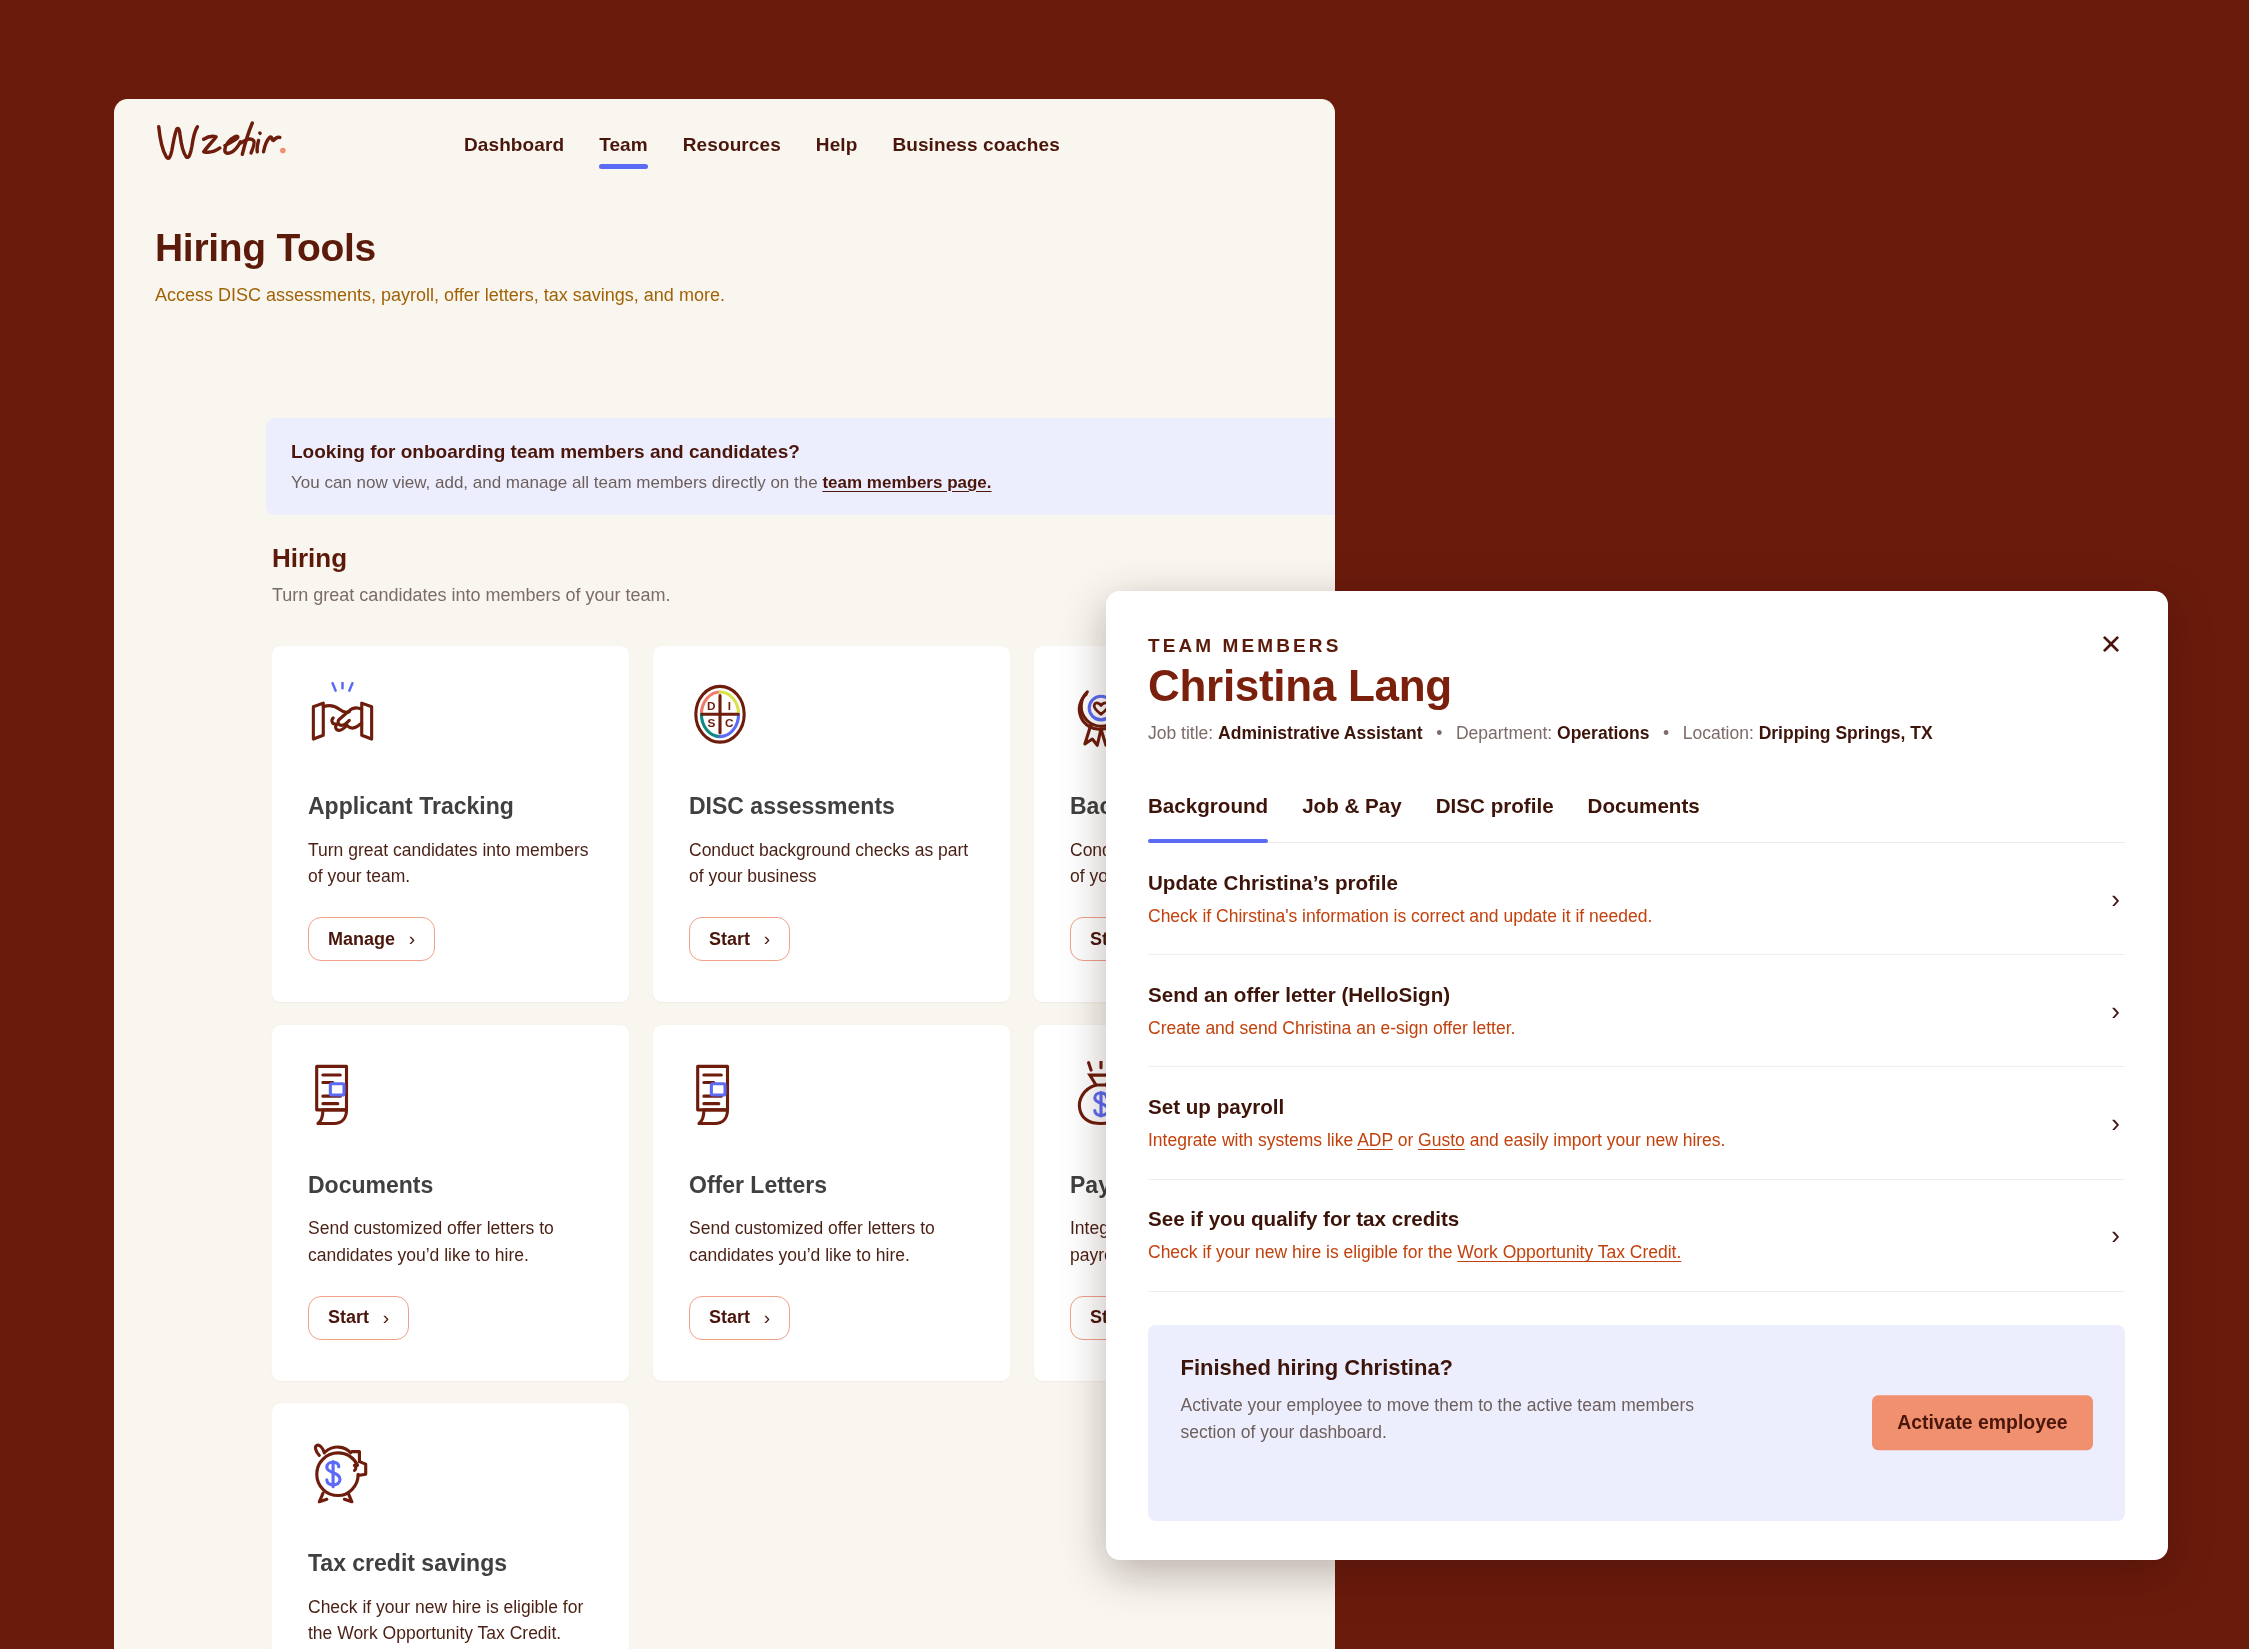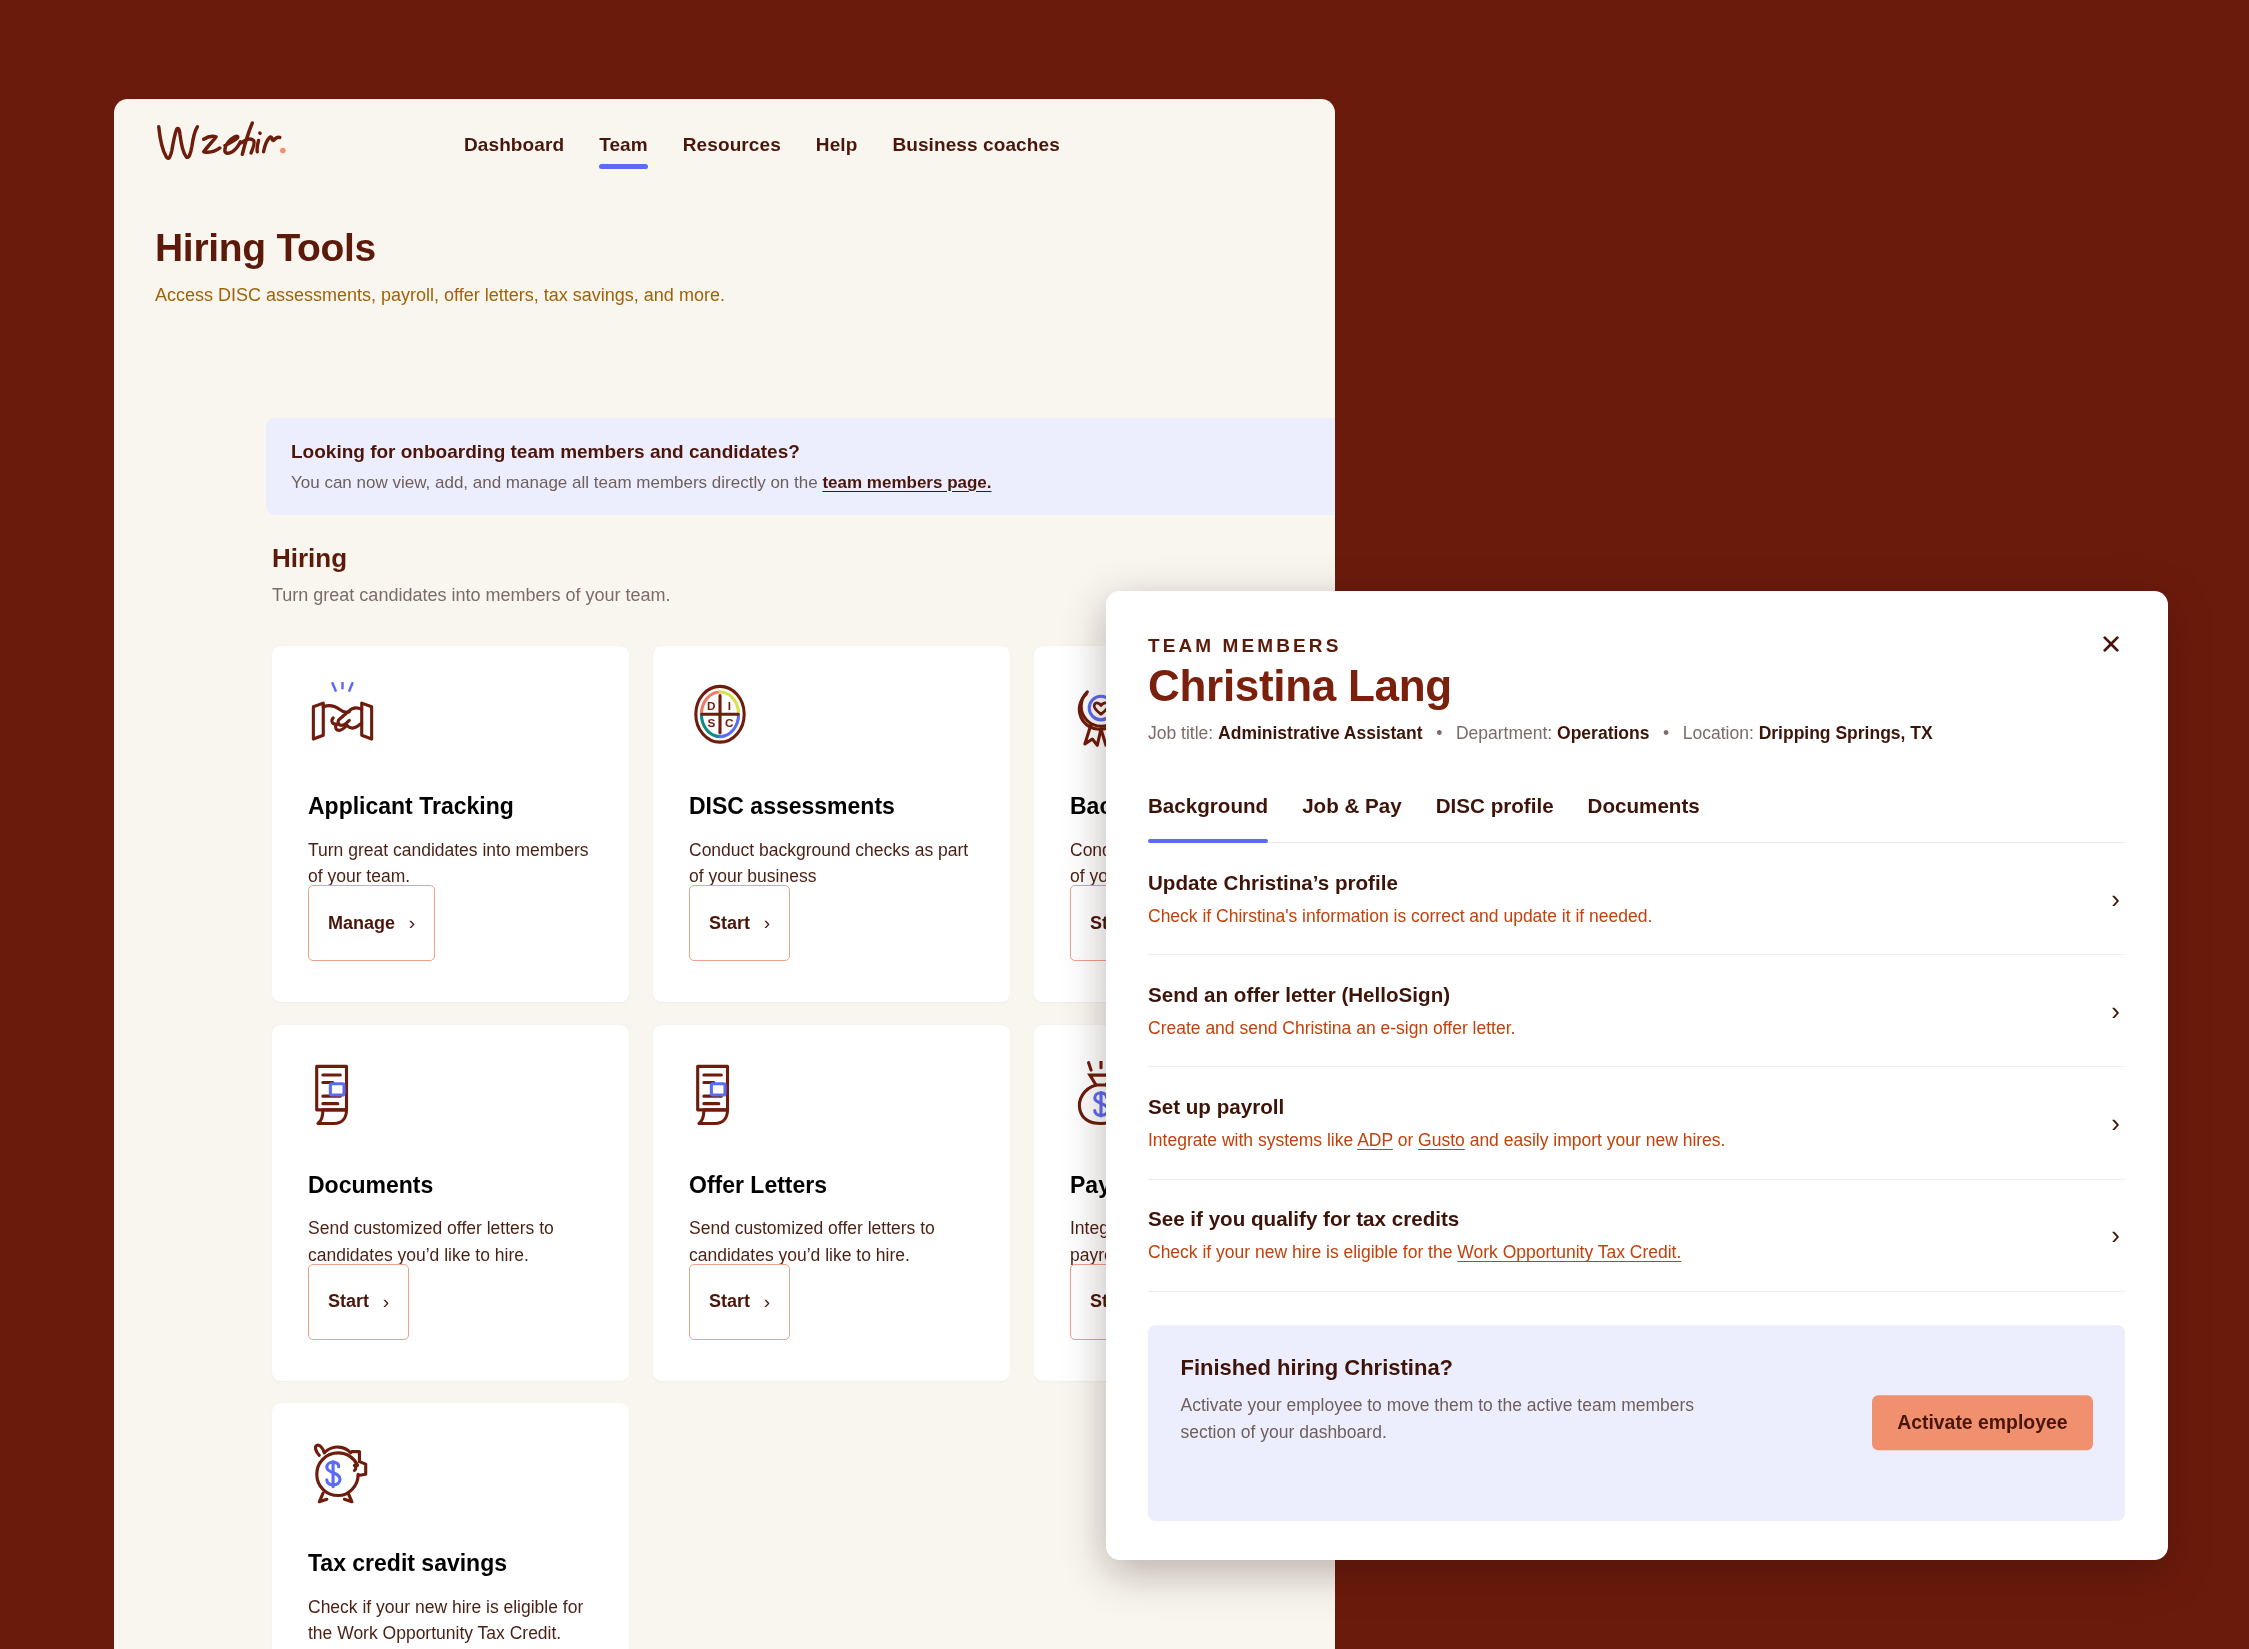--- a/index.html
+++ b/index.html
@@ -159,41 +159,41 @@
     position: relative;
     box-shadow: 0 0.6px 1.9px rgba(80,30,15,.05);
     cursor: pointer;
     flex: 0 0 auto;
   }
   .tool-icon { height: 69px; margin-bottom: 42px; }
   .tool-icon svg { display:block; }
   .tool-title {
     font-size: 23px;
     font-weight: 700;
-    color: #000000;
+    color: #404040;
     line-height: 1.2;
     white-space: nowrap;
   }
   .tool-desc {
     margin-top: 16.2px;
     font-size: 17.5px;
     color: #4A1F14;
     line-height: 1.5;
   }
   .tool-btn {
     position: absolute;
     left: 36px;
     bottom: 41px;
     display: inline-flex;
     align-items: center;
     gap: 13.7px;
     background: #FFFFFF;
     border: 1.2px solid #F0A189;
-    border-radius: 5px;
-    padding: 26px 19px;
+    border-radius: 13px;
+    padding: 10px 19px;
     font-size: 18px;
     font-weight: 700;
     color: #4A160B;
     font-family: "Liberation Sans", sans-serif;
     cursor: pointer;
     white-space: nowrap;
   }
   .tool-btn .chev { font-size: 19px; font-weight: 400; }
 
   

